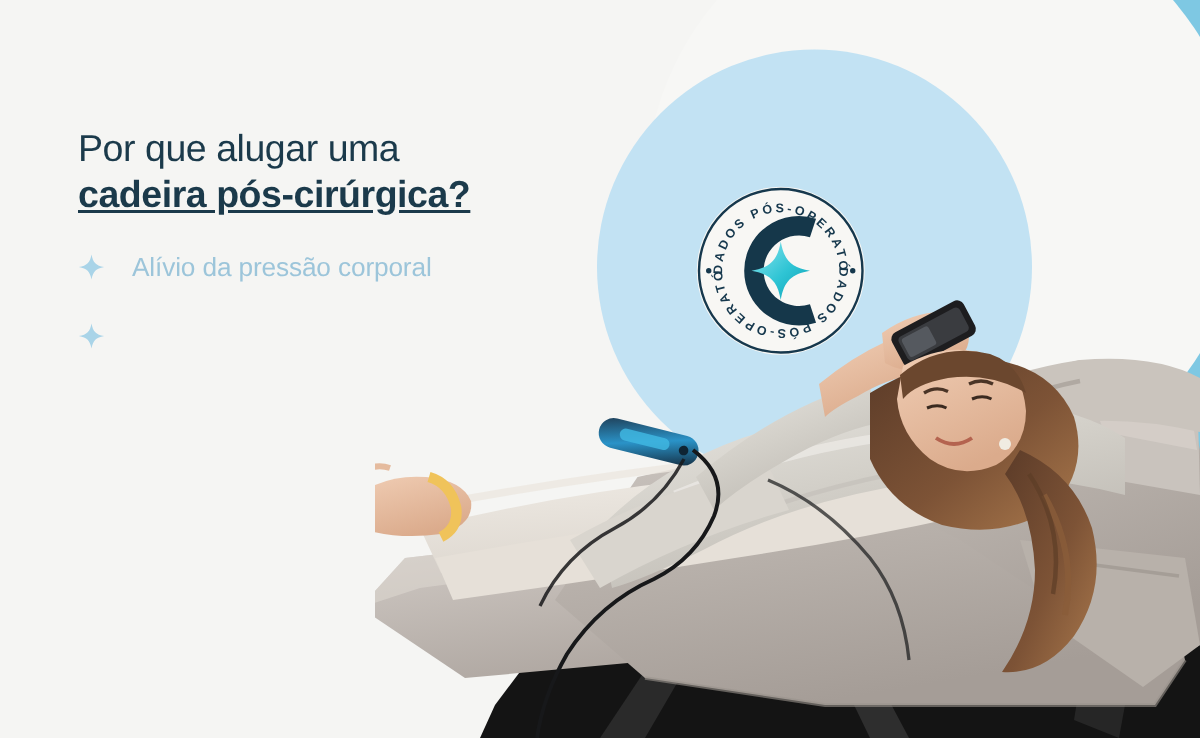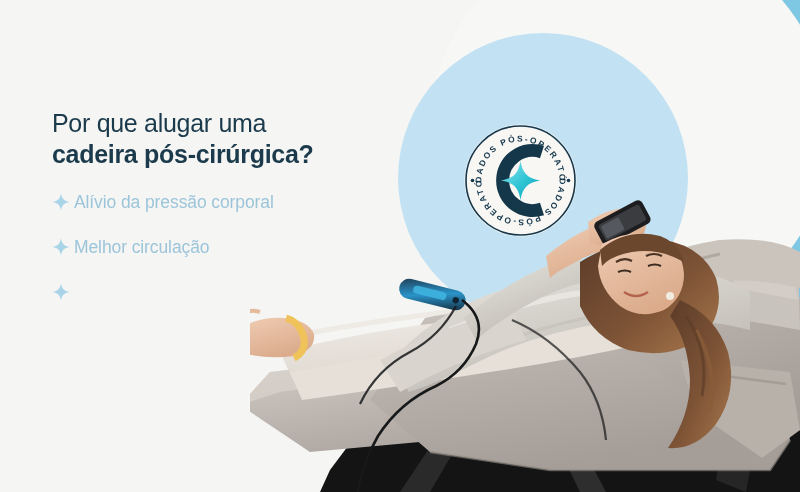--- a/index.html
+++ b/index.html
@@ -41,36 +41,36 @@
   }
 
   
   .photo{
     position:absolute;left:250px;top:0;width:550px;height:492px;
     overflow:hidden;
   }
 
   
   .copy{
-    position:absolute;left:52px;top:108px;width:330px;
+    position:absolute;left:52px;top:84px;width:330px;
     z-index:30;
   }
   .headline{
     color:#1b3a4b;
     font-size:25px;
     line-height:1.22;
     font-weight:400;
     letter-spacing:-0.3px;
     margin:0 0 22px 0;
   }
-  .headline .l2{display:block;font-weight:700;}
+  .headline .l2{display:block;font-weight:700;text-decoration:underline;}
 
   .benefits{list-style:none;margin:0;padding:0;}
   .benefit{
-    display:flex;align-items:flex-start;gap:4px;
+    display:flex;align-items:flex-start;gap:18px;
     margin-bottom:21px;
   }
   .benefit:last-child{margin-bottom:0;}
   .spark{flex:0 0 auto;margin-top:2px;}
   .benefit-label{
     color:#9cc5da;
     font-size:17.5px;
     line-height:1.28;
     letter-spacing:-0.1px;
   }
@@ -268,28 +268,20 @@
 
       <li class="benefit">
         <span class="spark">
           <svg width="18" height="18" viewBox="0 0 18 18" xmlns="http://www.w3.org/2000/svg">
             <path d="M9 0.6 C10 6 12 8 17.4 9 C12 10 10 12 9 17.4 C8 12 6 10 0.6 9 C6 8 8 6 9 0.6 Z" fill="#a9d4e8"></path>
           </svg>
         </span>
         <span class="benefit-label">Alívio da pressão corporal</span>
       </li>
 
-      <li class="benefit">
-        <span class="spark">
-          <svg width="18" height="18" viewBox="0 0 18 18" xmlns="http://www.w3.org/2000/svg">
-            <path d="M9 0.6 C10 6 12 8 17.4 9 C12 10 10 12 9 17.4 C8 12 6 10 0.6 9 C6 8 8 6 9 0.6 Z" fill="#a9d4e8"></path>
-          </svg>
-        </span>
-        <span class="benefit-label">Melhor circulação</span>
-      </li>
 
 
       <li class="benefit">
         <span class="spark">
           <svg width="18" height="18" viewBox="0 0 18 18" xmlns="http://www.w3.org/2000/svg">
             <path d="M9 0.6 C10 6 12 8 17.4 9 C12 10 10 12 9 17.4 C8 12 6 10 0.6 9 C6 8 8 6 9 0.6 Z" fill="#a9d4e8"></path>
           </svg>
         </span>
       </li>
 

